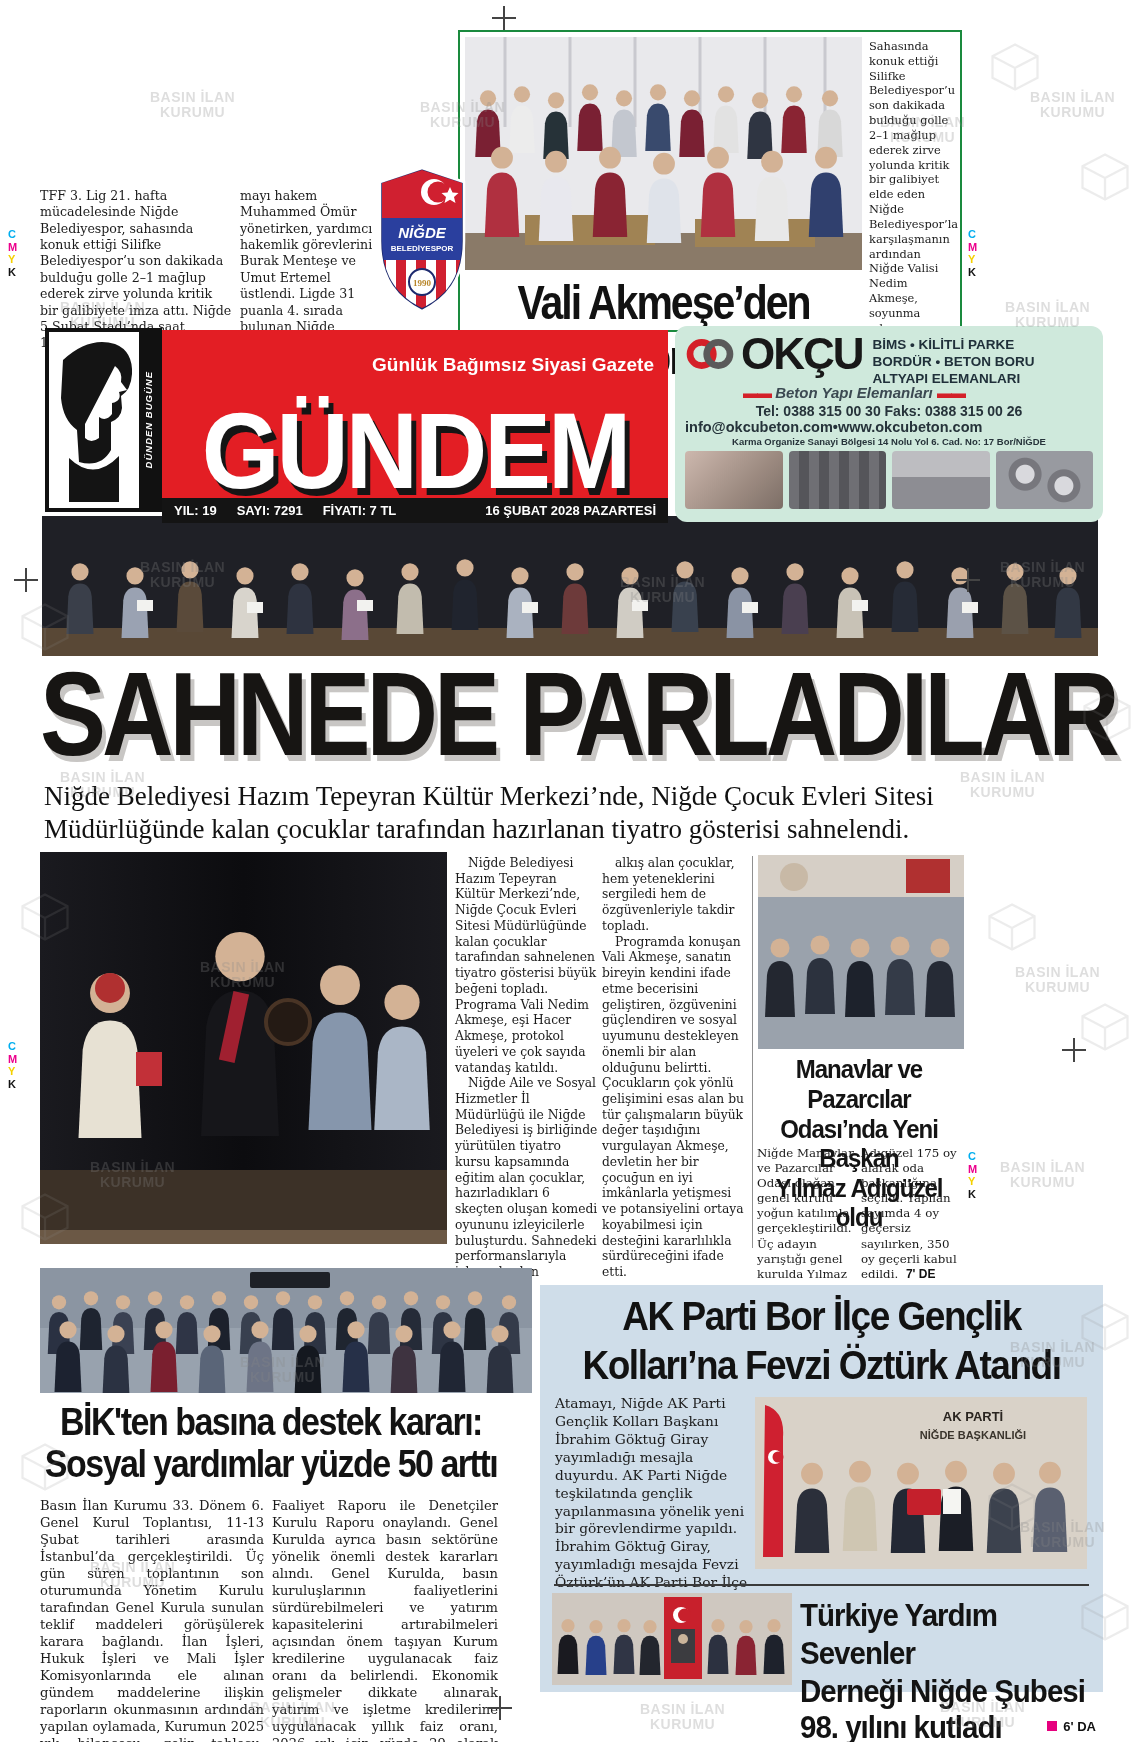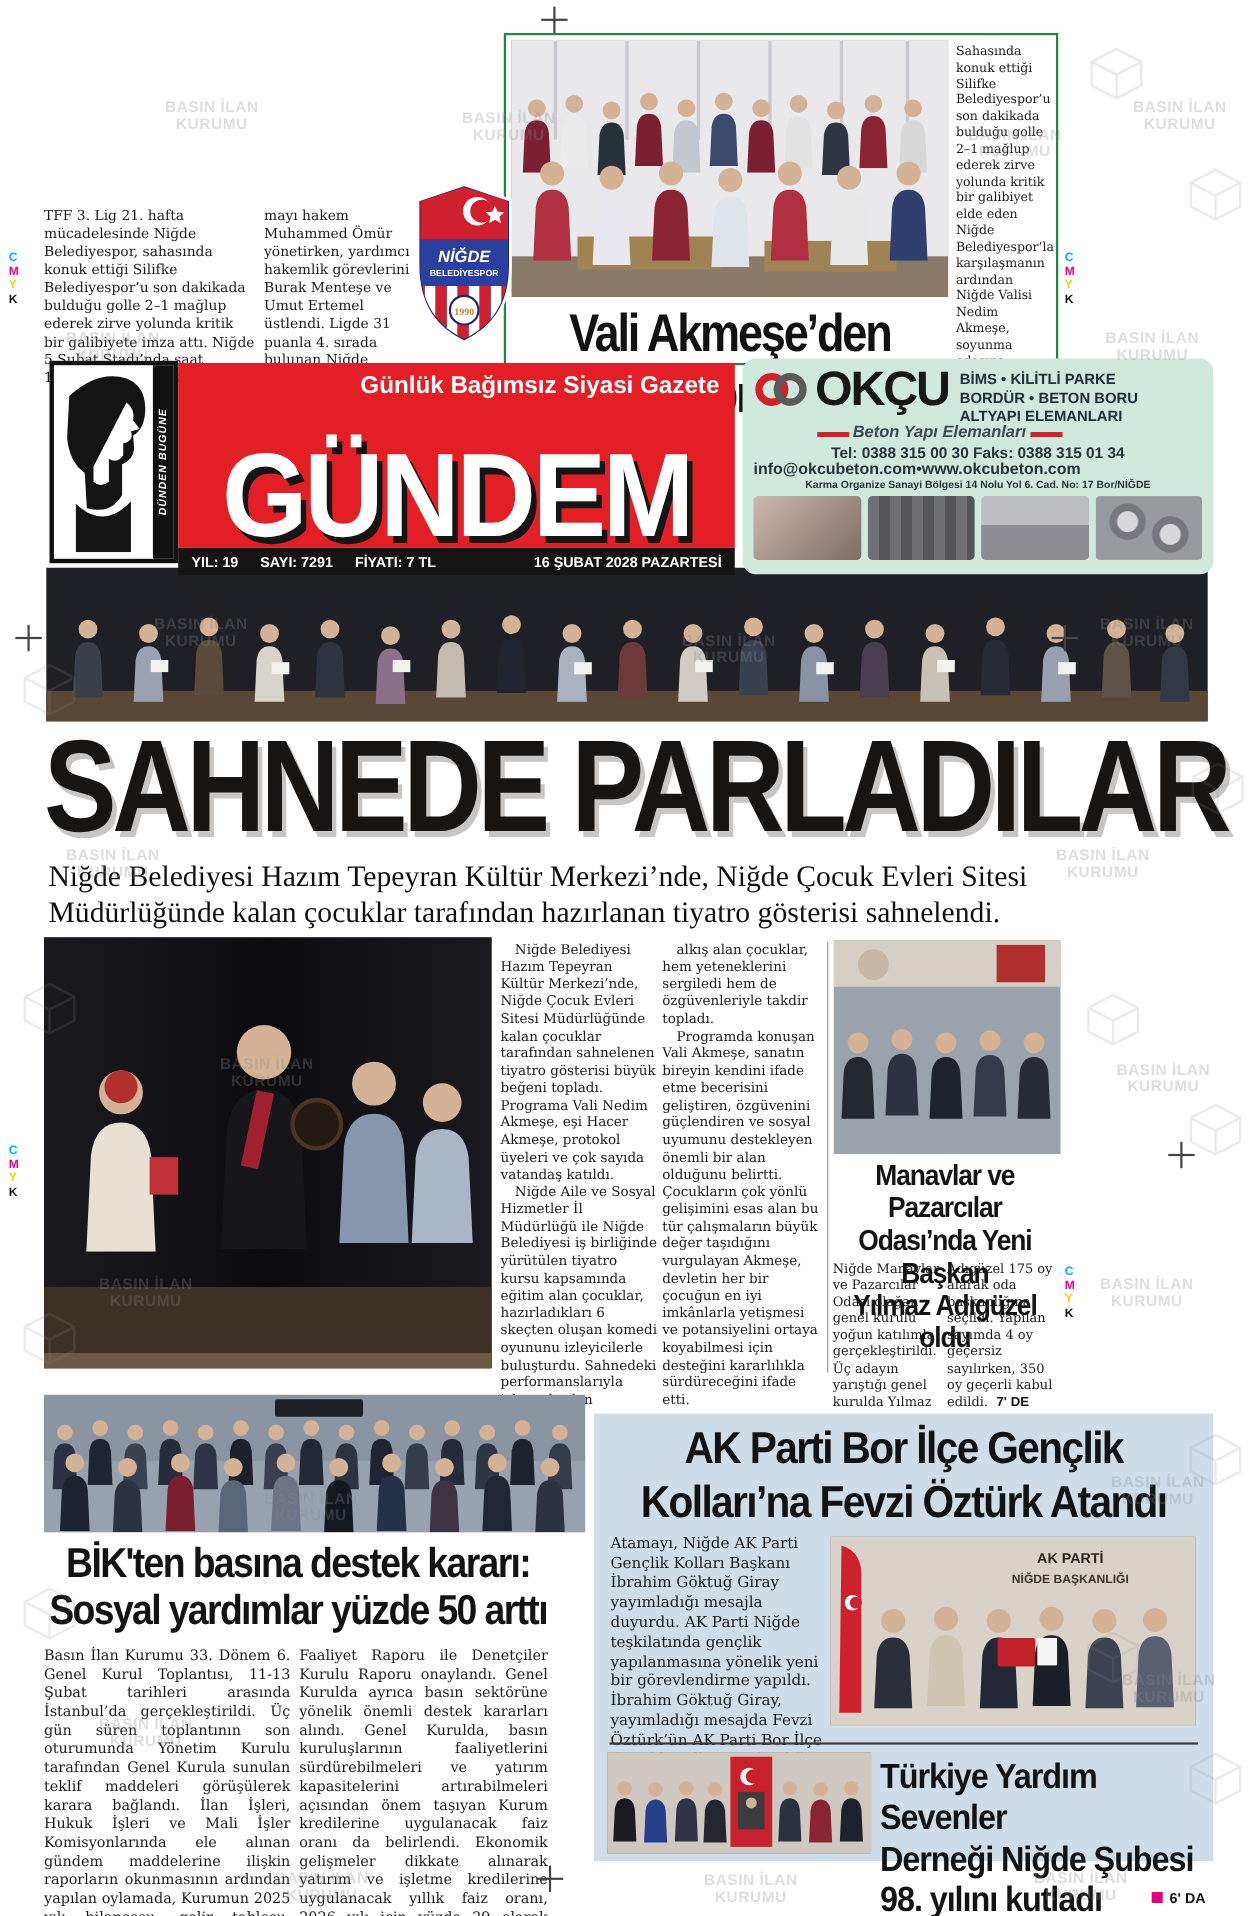--- a/index.html
+++ b/index.html
@@ -30,21 +30,21 @@
   .greenbox{left:40px;top:30px;width:420px;height:152px;background:var(--green);display:flex;flex-direction:column;align-items:center;justify-content:center;z-index:2;}
   .greenbox .l{color:#fff;font-weight:700;font-size:46px;letter-spacing:-1px;line-height:1.02;white-space:nowrap;}
   .tcol{position:absolute;font-family:"DejaVu Serif",serif;font-size:12.6px;line-height:1.3;color:#1c1c1c;}
   
   .frame{left:458px;top:30px;width:504px;height:302px;border:2.5px solid var(--green);background:#fff;z-index:1;}
   
   .atabox{left:45px;top:328px;width:117px;height:184px;background:#fff;border:4px solid #111;z-index:2;}
   .atastrip{position:absolute;right:0;top:0;bottom:0;width:19px;background:#111;color:#fff;display:flex;align-items:center;justify-content:center;}
   .atastrip span{writing-mode:vertical-rl;transform:rotate(180deg);font-style:italic;font-weight:700;font-size:9.5px;letter-spacing:1px;white-space:nowrap;}
   .redbanner{left:162px;top:330px;width:506px;height:168px;background:var(--red);z-index:2;}
-  .tagline{position:absolute;top:7px;right:14px;color:#fff;font-weight:700;font-size:22px;letter-spacing:0;}
+  .tagline{position:absolute;top:24px;right:14px;color:#fff;font-weight:700;font-size:19px;letter-spacing:0;}
   .gundem{position:absolute;left:0;right:0;bottom:-2px;text-align:center;color:#fff;font-weight:800;font-size:100px;letter-spacing:-3px;line-height:.92;text-shadow:5px 6px 0 #151515;transform:scaleY(1.08);transform-origin:center bottom;}
   .blackstrip{left:162px;top:498px;width:506px;height:25px;background:#141414;color:#fff;display:flex;align-items:center;justify-content:space-between;padding:0 12px;font-weight:700;font-size:13px;z-index:2;}
   .blackstrip .lg{display:flex;gap:20px;}
   
   .ad{left:675px;top:326px;width:428px;height:196px;background:var(--ad_mint);border-radius:12px;z-index:2;padding:8px 10px 6px;color:#26333a;}
   .adrow{display:flex;align-items:flex-start;gap:6px;}
   .adbrand{font-weight:800;font-size:44px;line-height:.9;color:#181818;letter-spacing:-2px;}
   .adlist{font-weight:800;font-size:13.5px;line-height:1.25;color:#20303a;padding-top:3px;}
   .adsub{font-style:italic;font-weight:700;font-size:15px;color:#3c4a52;margin:-4px 0 2px 58px;}
   .adsub b{color:#d42028;letter-spacing:-1px;}
@@ -209,21 +209,21 @@
         <circle cx="40" cy="22" r="14" fill="none" stroke="#5a5a5a" stroke-width="8"></circle>
       </svg>
       <div class="adbrand">OKÇU</div>
       <div class="adlist" style="margin-left:4px;">
         <div>BİMS • KİLİTLİ PARKE</div>
         <div>BORDÜR • BETON BORU</div>
         <div>ALTYAPI ELEMANLARI</div>
       </div>
     </div>
     <div class="adsub"><b>▬▬</b> <span>Beton Yapı Elemanları</span> <b>▬▬</b></div>
-    <div class="adtel">Tel: 0388 315 00 30  Faks: 0388 315 01 34</div>
+    <div class="adtel">Tel: 0388 315 00 30  Faks: 0388 315 00 26</div>
     <div class="adweb">info@okcubeton.com•www.okcubeton.com</div>
     <div class="adaddr">Karma Organize Sanayi Bölgesi 14 Nolu Yol 6. Cad. No: 17 Bor/NİĞDE</div>
     <div class="adprods">
       <div style="background:linear-gradient(135deg,#cdb8ae,#9d8b81 60%,#7c6e66);"></div>
       <div style="background:repeating-linear-gradient(90deg,#6f6f74 0 10px,#55555a 10px 20px);"></div>
       <div style="background:linear-gradient(180deg,#bdbdc1 0 45%,#8d8d93 45% 100%);"></div>
       <div style="background:radial-gradient(circle 16px at 30% 40%,#d9d9dd 0 9px,#77777d 10px 16px,transparent 17px),radial-gradient(circle 16px at 70% 60%,#d9d9dd 0 9px,#77777d 10px 16px,transparent 17px),#989aa0;"></div>
     </div>
   </div>
 

